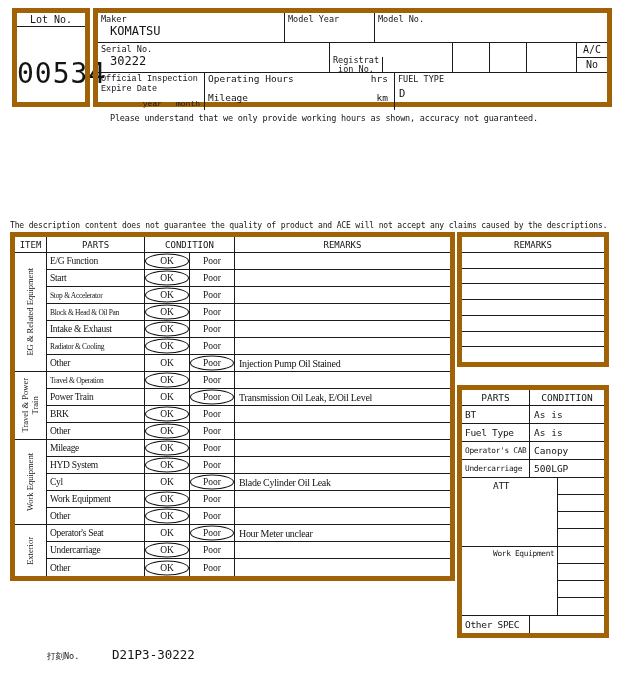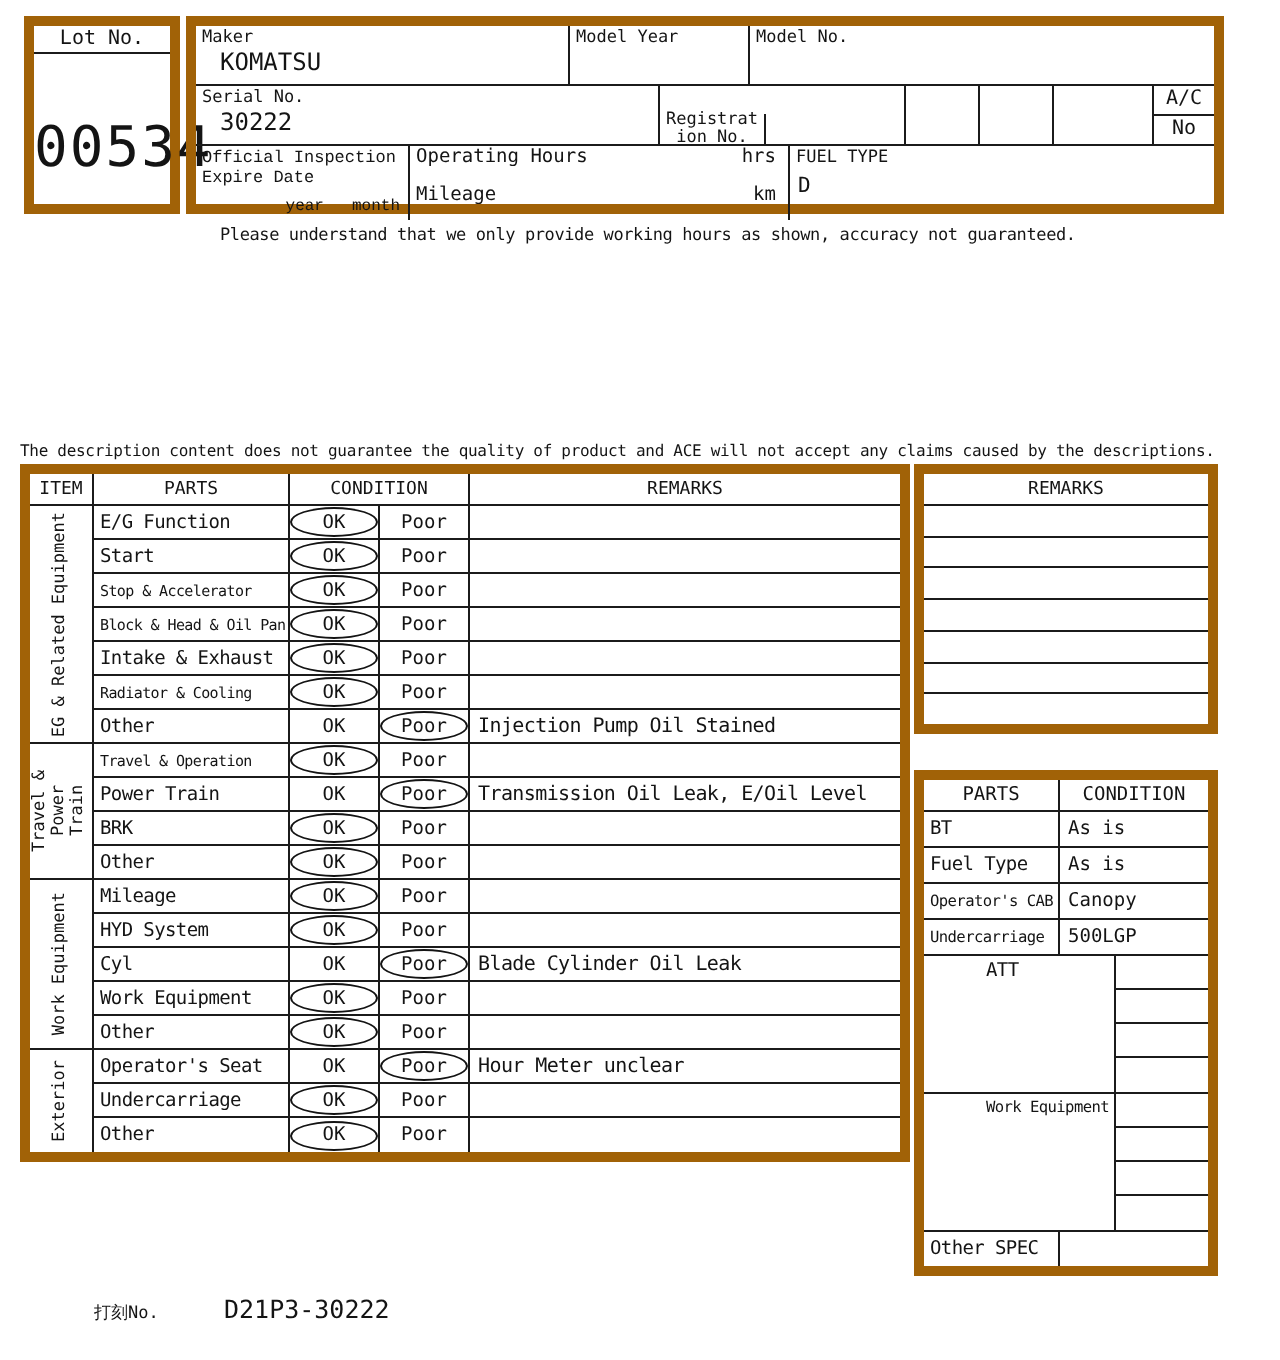--- a/index.html
+++ b/index.html
@@ -50,21 +50,21 @@
 
   .note { left:110px; top:113px; font-size:8.5px; letter-spacing:-0.2px; white-space:nowrap; }
   .disclaimer { left:10px; top:221px; font-size:8px; letter-spacing:-0.15px; white-space:nowrap; }
 
   
   .main-table { left:10px; top:232px; width:445px; }
   .mt-header { display:flex; height:16px; border-bottom:1px solid #1b1b1b; font-size:9px; }
   .mt-header > div { border-right:1px solid #1b1b1b; display:flex; align-items:center; justify-content:center; }
   .mt-header > div:last-child { border-right:none; }
   .mh-item { width:32px; } .mh-parts { width:98px; } .mh-cond { width:90px; } .mh-rem { flex:1; }
-  .mt-body { display:flex; }
+  .mt-body { display:flex;font-family:Liberation Serif, serif; }
   .mt-item-col { width:32px; border-right:1px solid #1b1b1b; display:flex; flex-direction:column; }
   .item-group { border-bottom:1px solid #1b1b1b; display:flex; align-items:center; justify-content:center; overflow:hidden; }
   .item-group:last-child { border-bottom:none; }
   .vlabel { writing-mode:vertical-rl; transform:rotate(180deg); font-size:8.5px; line-height:9.5px; white-space:pre-line; text-align:center; }
   .mt-rows { flex:1; display:flex; flex-direction:column; }
   .mt-row { display:flex; height:17px; border-bottom:1px solid #1b1b1b; }
   .mt-row:last-child { border-bottom:none; }
   .c-parts { width:98px; border-right:1px solid #1b1b1b; display:flex; align-items:center; padding-left:3px;
              font-size:9.5px; letter-spacing:-0.3px; white-space:nowrap; overflow:hidden; }
   .c-parts.small { font-size:7.5px; }

